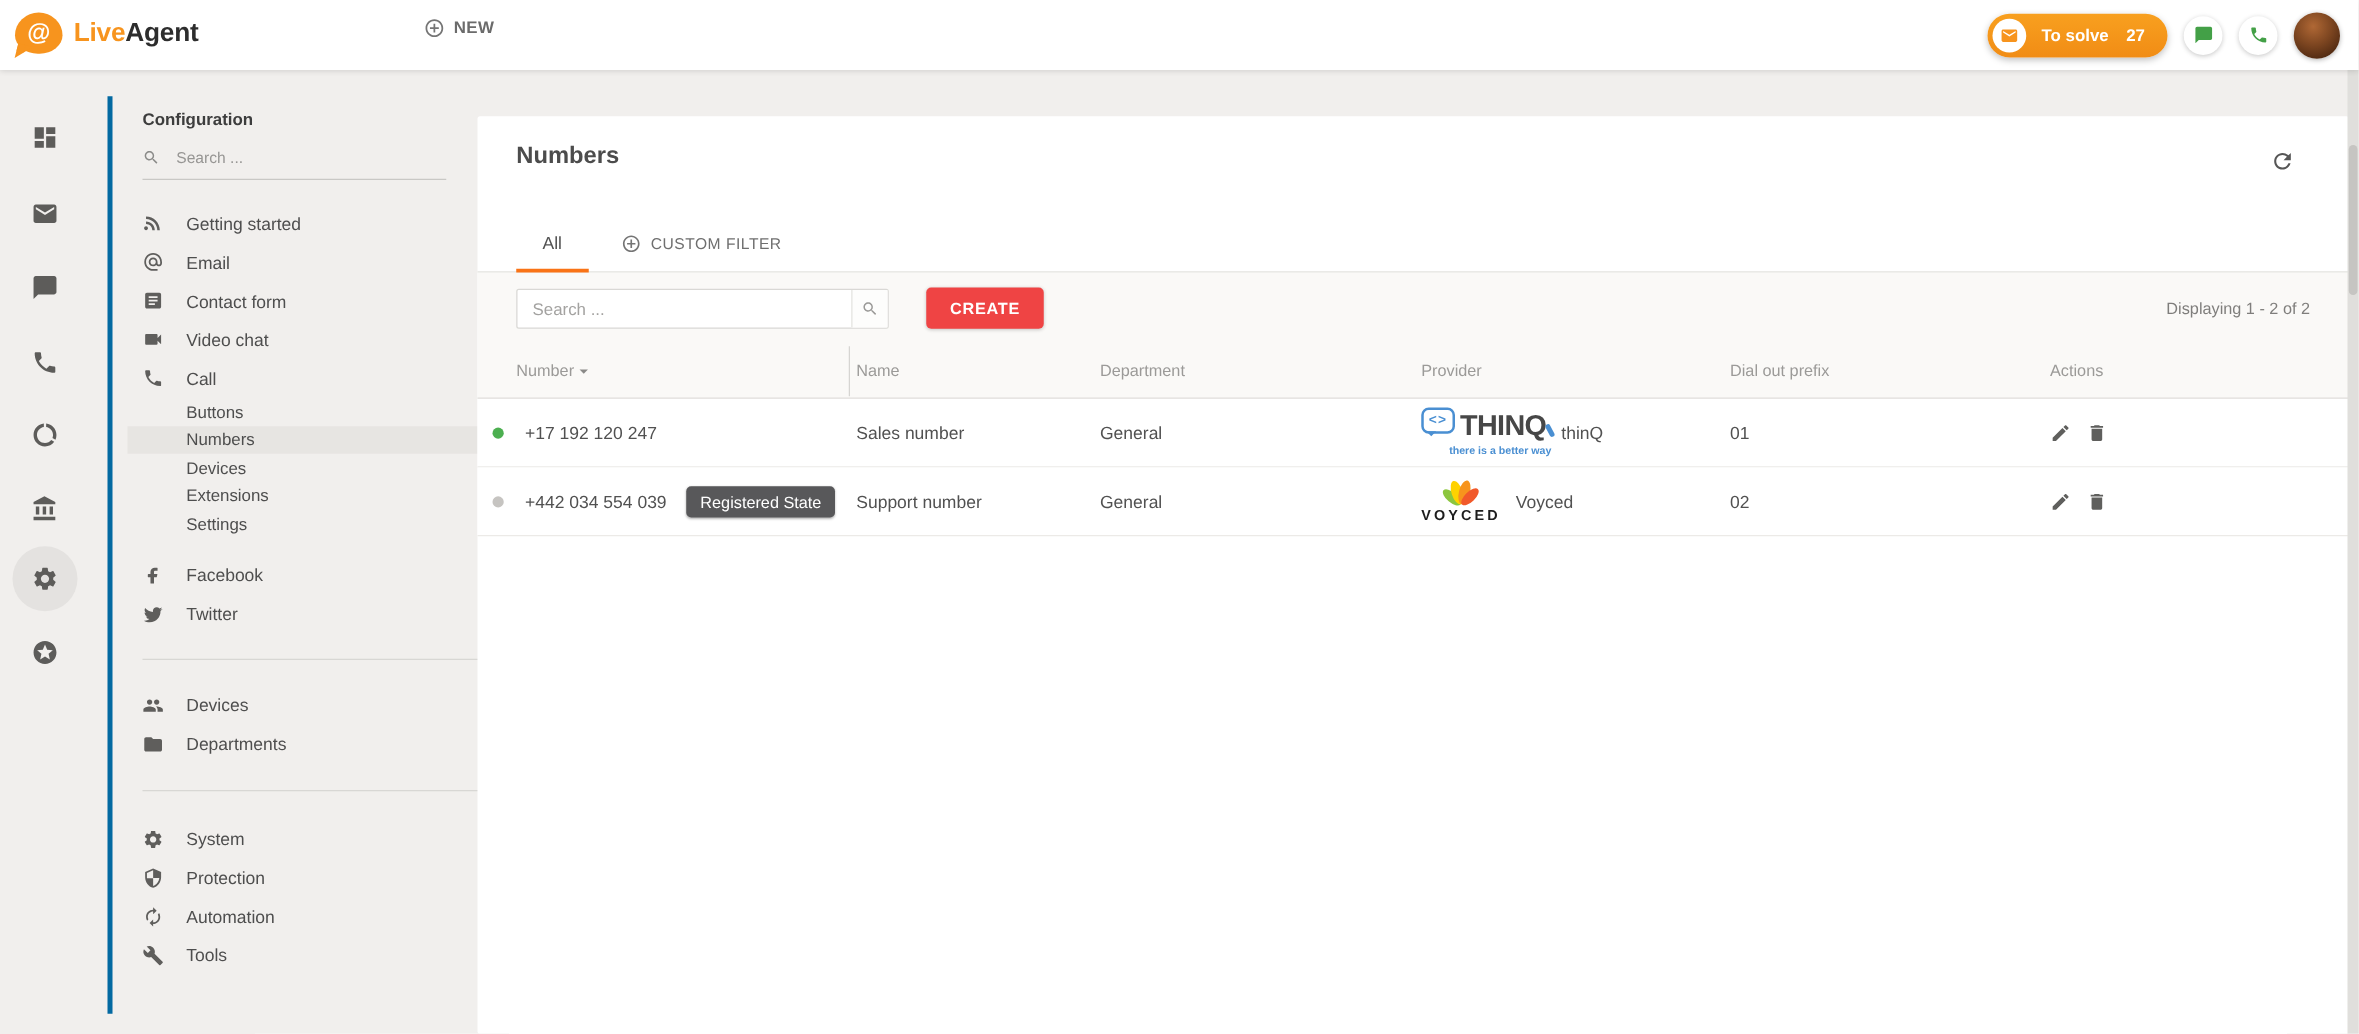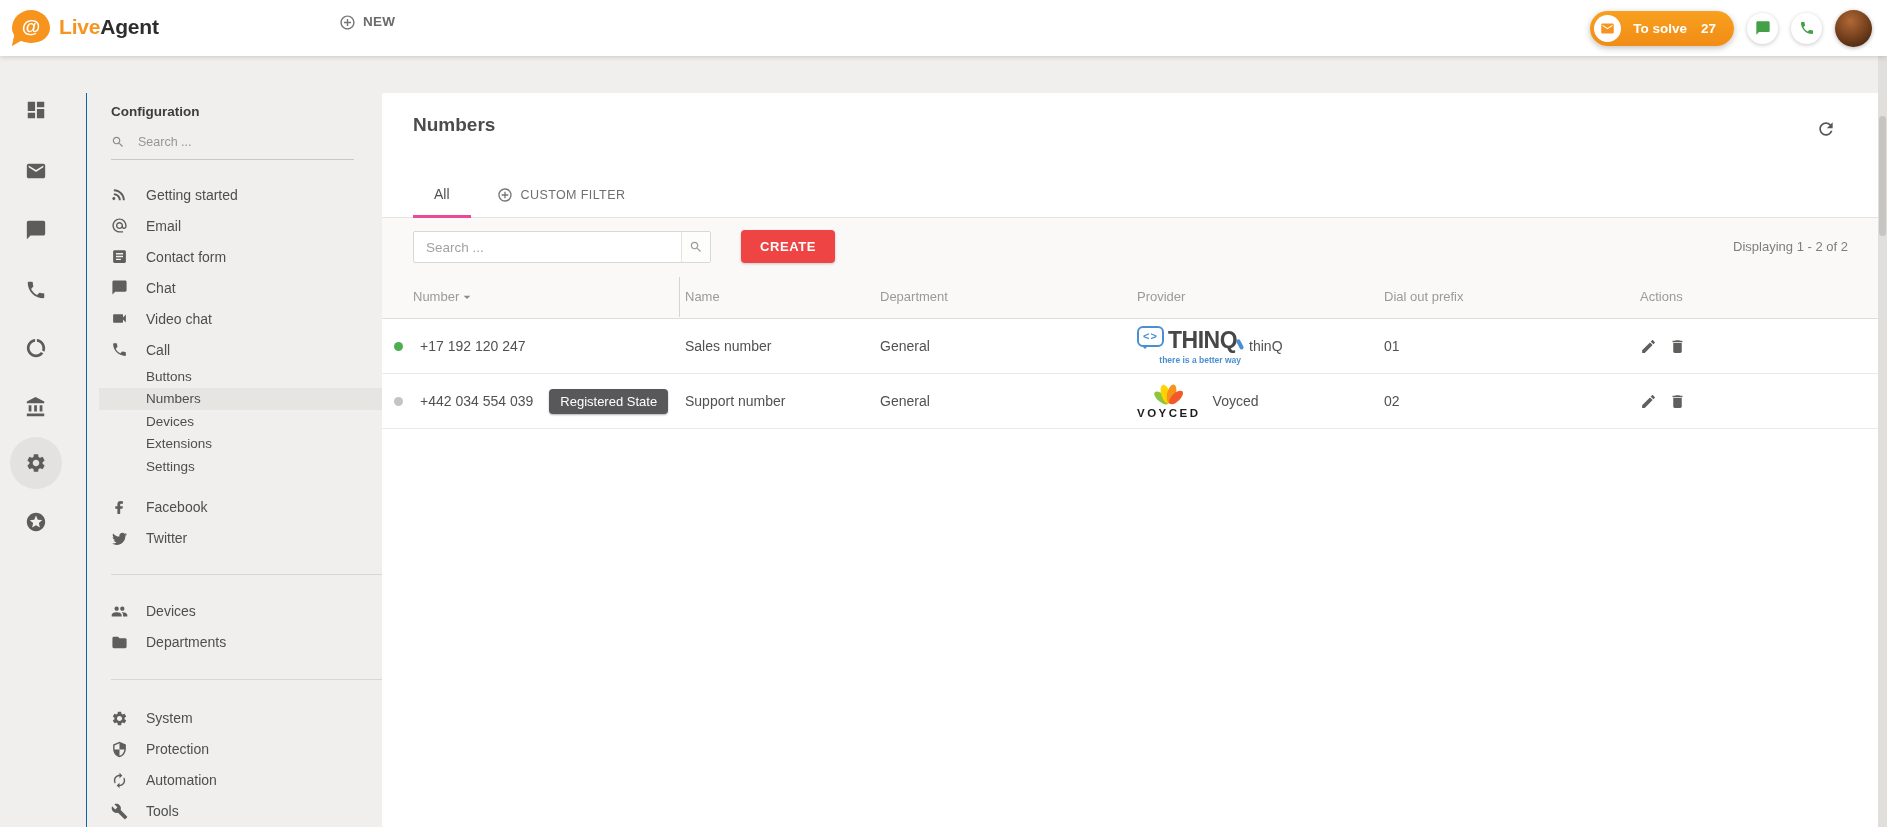--- a/index.html
+++ b/index.html
@@ -49,22 +49,22 @@
   [data-name="rail-item-grid"]  { top:43px; }
   [data-name="rail-item-mail"]  { top:104px; }
   [data-name="rail-item-chat"]  { top:163px; }
   [data-name="rail-item-phone"] { top:223px; }
   [data-name="rail-item-ring"]  { top:281px; }
   [data-name="rail-item-bank"]  { top:340px; }
   [data-name="rail-item-gear"]  { top:396px; }
   [data-name="rail-item-star"]  { top:455px; }
 
   
-  .config { position:absolute; left:86px; top:93px; width:352px; height:734px;
-            border-left:1px solid #0369a1; padding-top:11px; }
+  .config { position:absolute; left:86px; top:77px; width:352px; height:734px;
+            border-left:4px solid #0369a1; padding-top:11px; }
   .cfg-title { margin:0 0 0 24px; font-size:13.5px; font-weight:bold; color:#3d3d3d; }
   .cfg-search { margin:15px 24px 0; width:243px; display:flex; align-items:center; gap:11px;
                 border-bottom:1px solid #c9c8c5; padding-bottom:9px; }
   .cfg-search .ico { width:14px; height:14px; color:#8b8b89; flex:none; }
   .cfg-search input { border:none; background:none; outline:none; width:100%; font-size:12.5px;
                 color:#555; font-family:inherit; }
   .cfg-search input::placeholder { color:#979694; }
   .cfg-menu { margin-top:19px; }
   .cfg-item { display:flex; align-items:center; gap:18px; height:31px; padding-left:24px;
               font-size:14px; color:#4e4e4e; cursor:pointer; }
@@ -78,21 +78,21 @@
 
   
   .card { position:absolute; left:382px; top:93px; width:1497px; height:734px; background:#fff; border-radius:2px; }
   .card-head { position:relative; height:125px; border-bottom:1px solid #e4e3e0; }
   .card-title { position:absolute; left:31px; top:21px; margin:0; font-size:19px; color:#4c4c4c; font-weight:bold; }
   .refresh-btn { position:absolute; right:41px; top:25px; width:22px; height:22px; border:none;
                  background:none; cursor:pointer; color:#565656; padding:0; }
   .refresh-btn .ico { width:20px; height:20px; }
   .tabs { position:absolute; left:31px; bottom:-1px; display:flex; align-items:flex-end; gap:26px; }
   .tab { display:flex; align-items:center; gap:8px; cursor:pointer; }
-  .tab-all { padding:0 21px 13px; border-bottom:3px solid #ec4899; color:#515151; font-size:14px; }
+  .tab-all { padding:0 21px 13px; border-bottom:3px solid #f97316; color:#515151; font-size:14px; }
   .tab-custom { padding:0 0 15px; color:#6f6f6f; font-size:12.5px; letter-spacing:.4px; }
   .tab-custom .ico { width:16px; height:16px; color:#757575; }
 
   .card-sub { background:#faf9f7; }
   .toolbar { position:relative; height:57px; }
   .search-box { position:absolute; left:31px; top:13px; width:298px; height:32px; display:flex;
                 background:#fff; border:1px solid #d9d8d5; border-radius:2px; }
   .search-box input { flex:1; border:none; outline:none; background:none; padding:0 12px;
                 font-size:13.5px; color:#555; font-family:inherit; }
   .search-box input::placeholder { color:#a3a2a0; }
@@ -245,28 +245,20 @@
         </span>
         <span data-name="sidebar-item-label">Email</span>
       </div>
       <div class="cfg-item" data-name="sidebar-item-contact-form">
         <span data-name="form-icon">
           <svg class="ico" viewBox="0 0 24 24">
             <path d="M19 3H5c-1.1 0-2 .9-2 2v14c0 1.1.9 2 2 2h14c1.1 0 2-.9 2-2V5c0-1.1-.9-2-2-2zM14 17H7v-2h7v2zm3-4H7v-2h10v2zm0-4H7V7h10v2z"></path>
           </svg>
         </span>
         <span data-name="sidebar-item-label">Contact form</span>
-      </div>
-      <div class="cfg-item" data-name="sidebar-item-chat">
-        <span data-name="chat-icon">
-          <svg class="ico" viewBox="0 0 24 24">
-            <path d="M20 2H4c-1.1 0-2 .9-2 2v18l4-4h14c1.1 0 2-.9 2-2V4c0-1.1-.9-2-2-2z"></path>
-          </svg>
-        </span>
-        <span data-name="sidebar-item-label">Chat</span>
       </div>
       <div class="cfg-item" data-name="sidebar-item-video-chat">
         <span data-name="videocam-icon">
           <svg class="ico" viewBox="0 0 24 24">
             <path d="M17 10.5V7c0-.55-.45-1-1-1H4c-.55 0-1 .45-1 1v10c0 .55.45 1 1 1h12c.55 0 1-.45 1-1v-3.5l4 4v-11l-4 4z"></path>
           </svg>
         </span>
         <span data-name="sidebar-item-label">Video chat</span>
       </div>
       <div class="cfg-item" data-name="sidebar-item-call">

